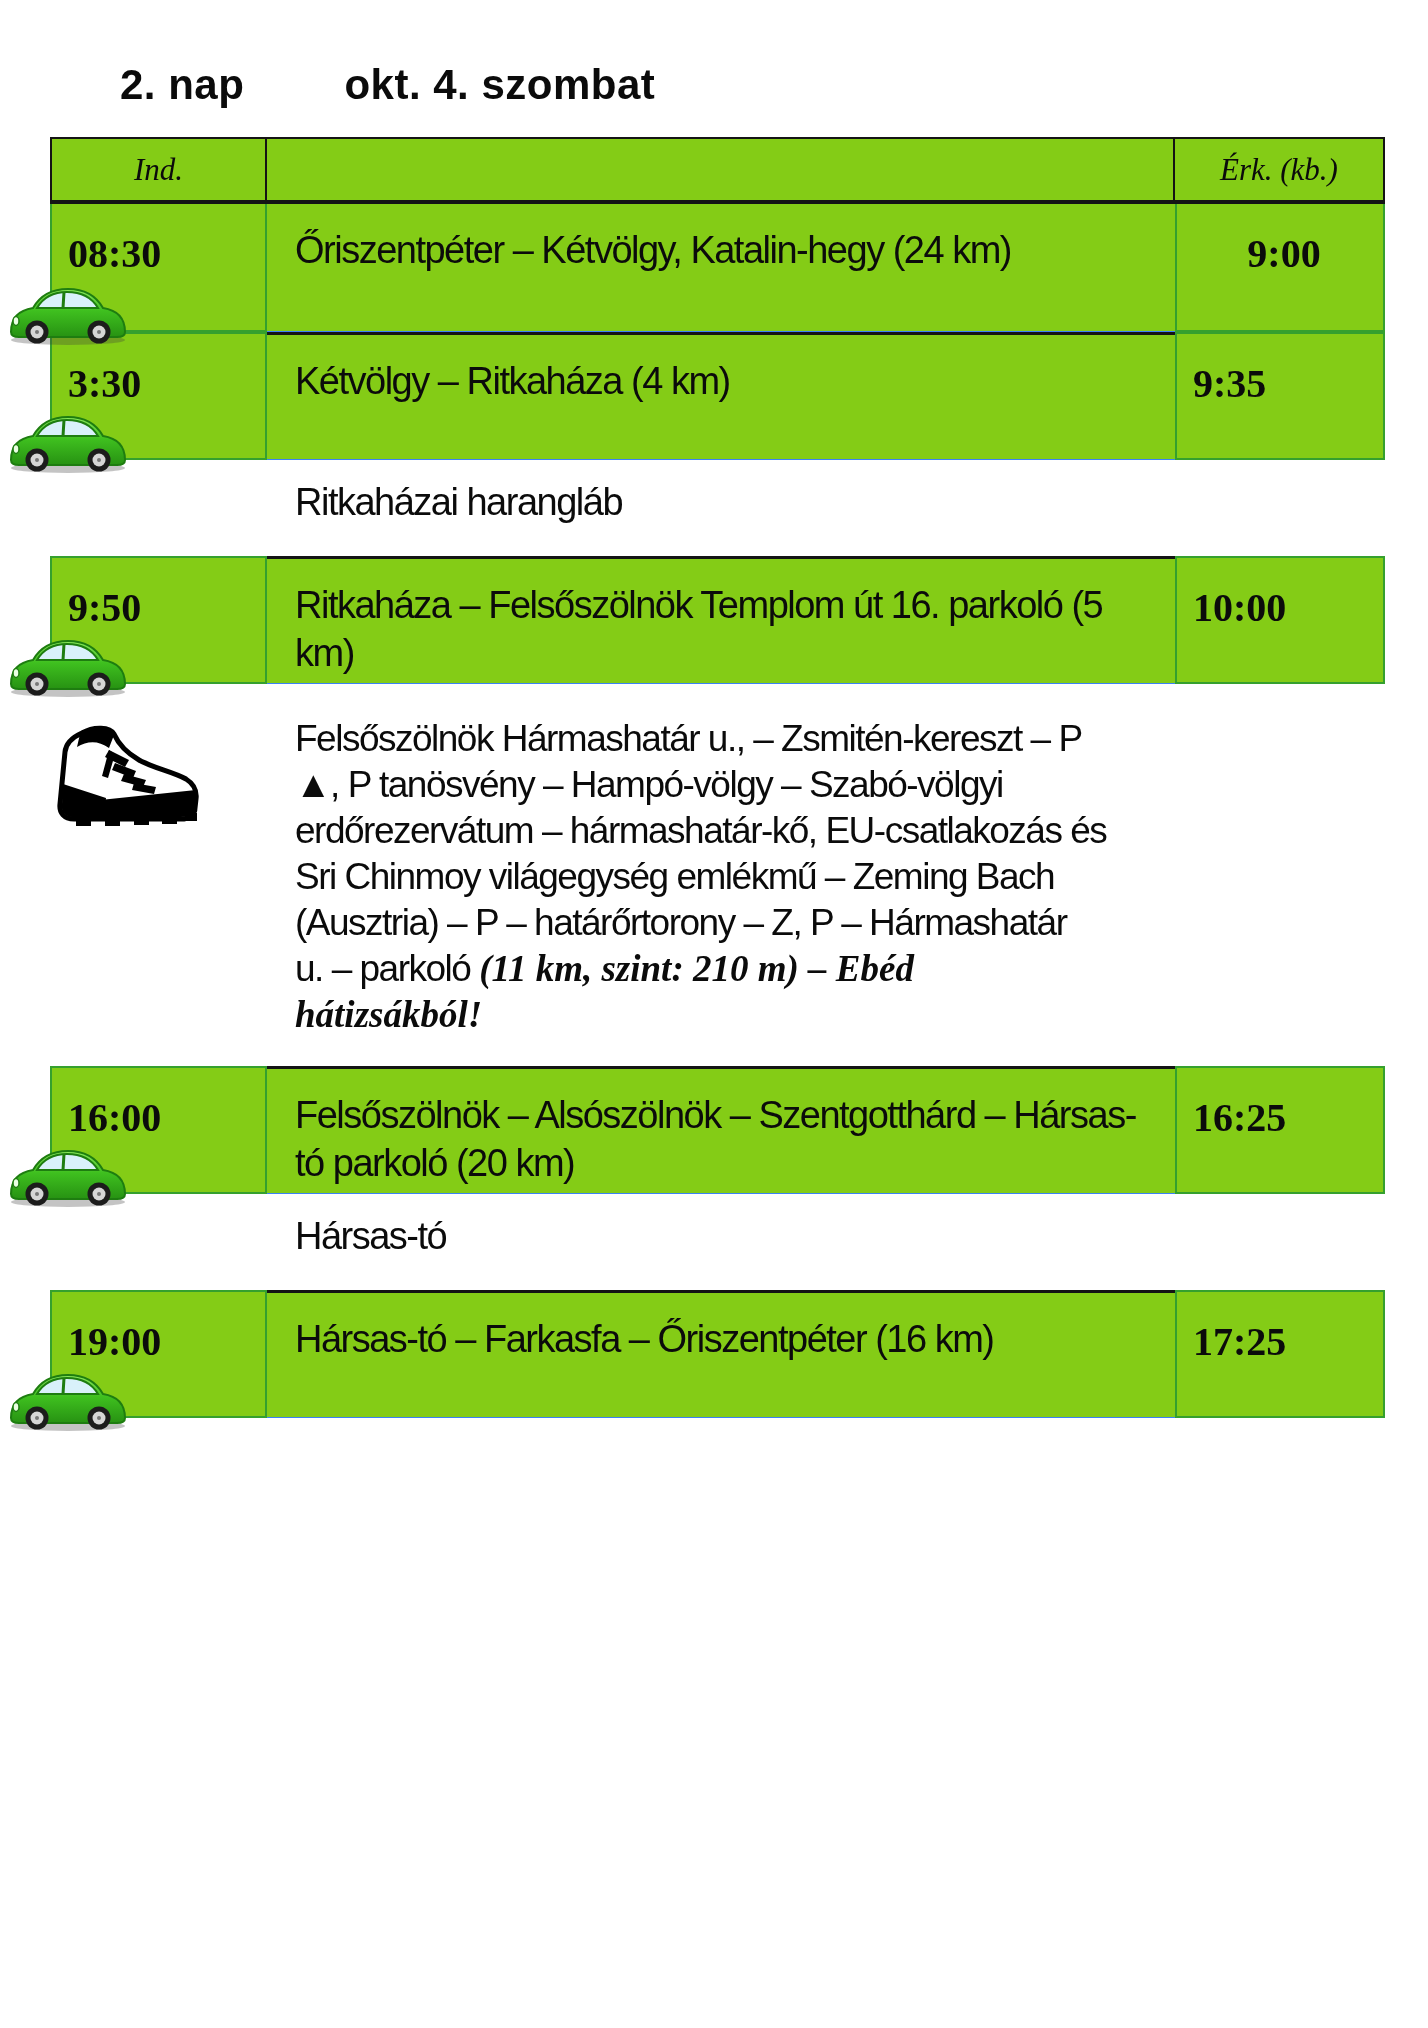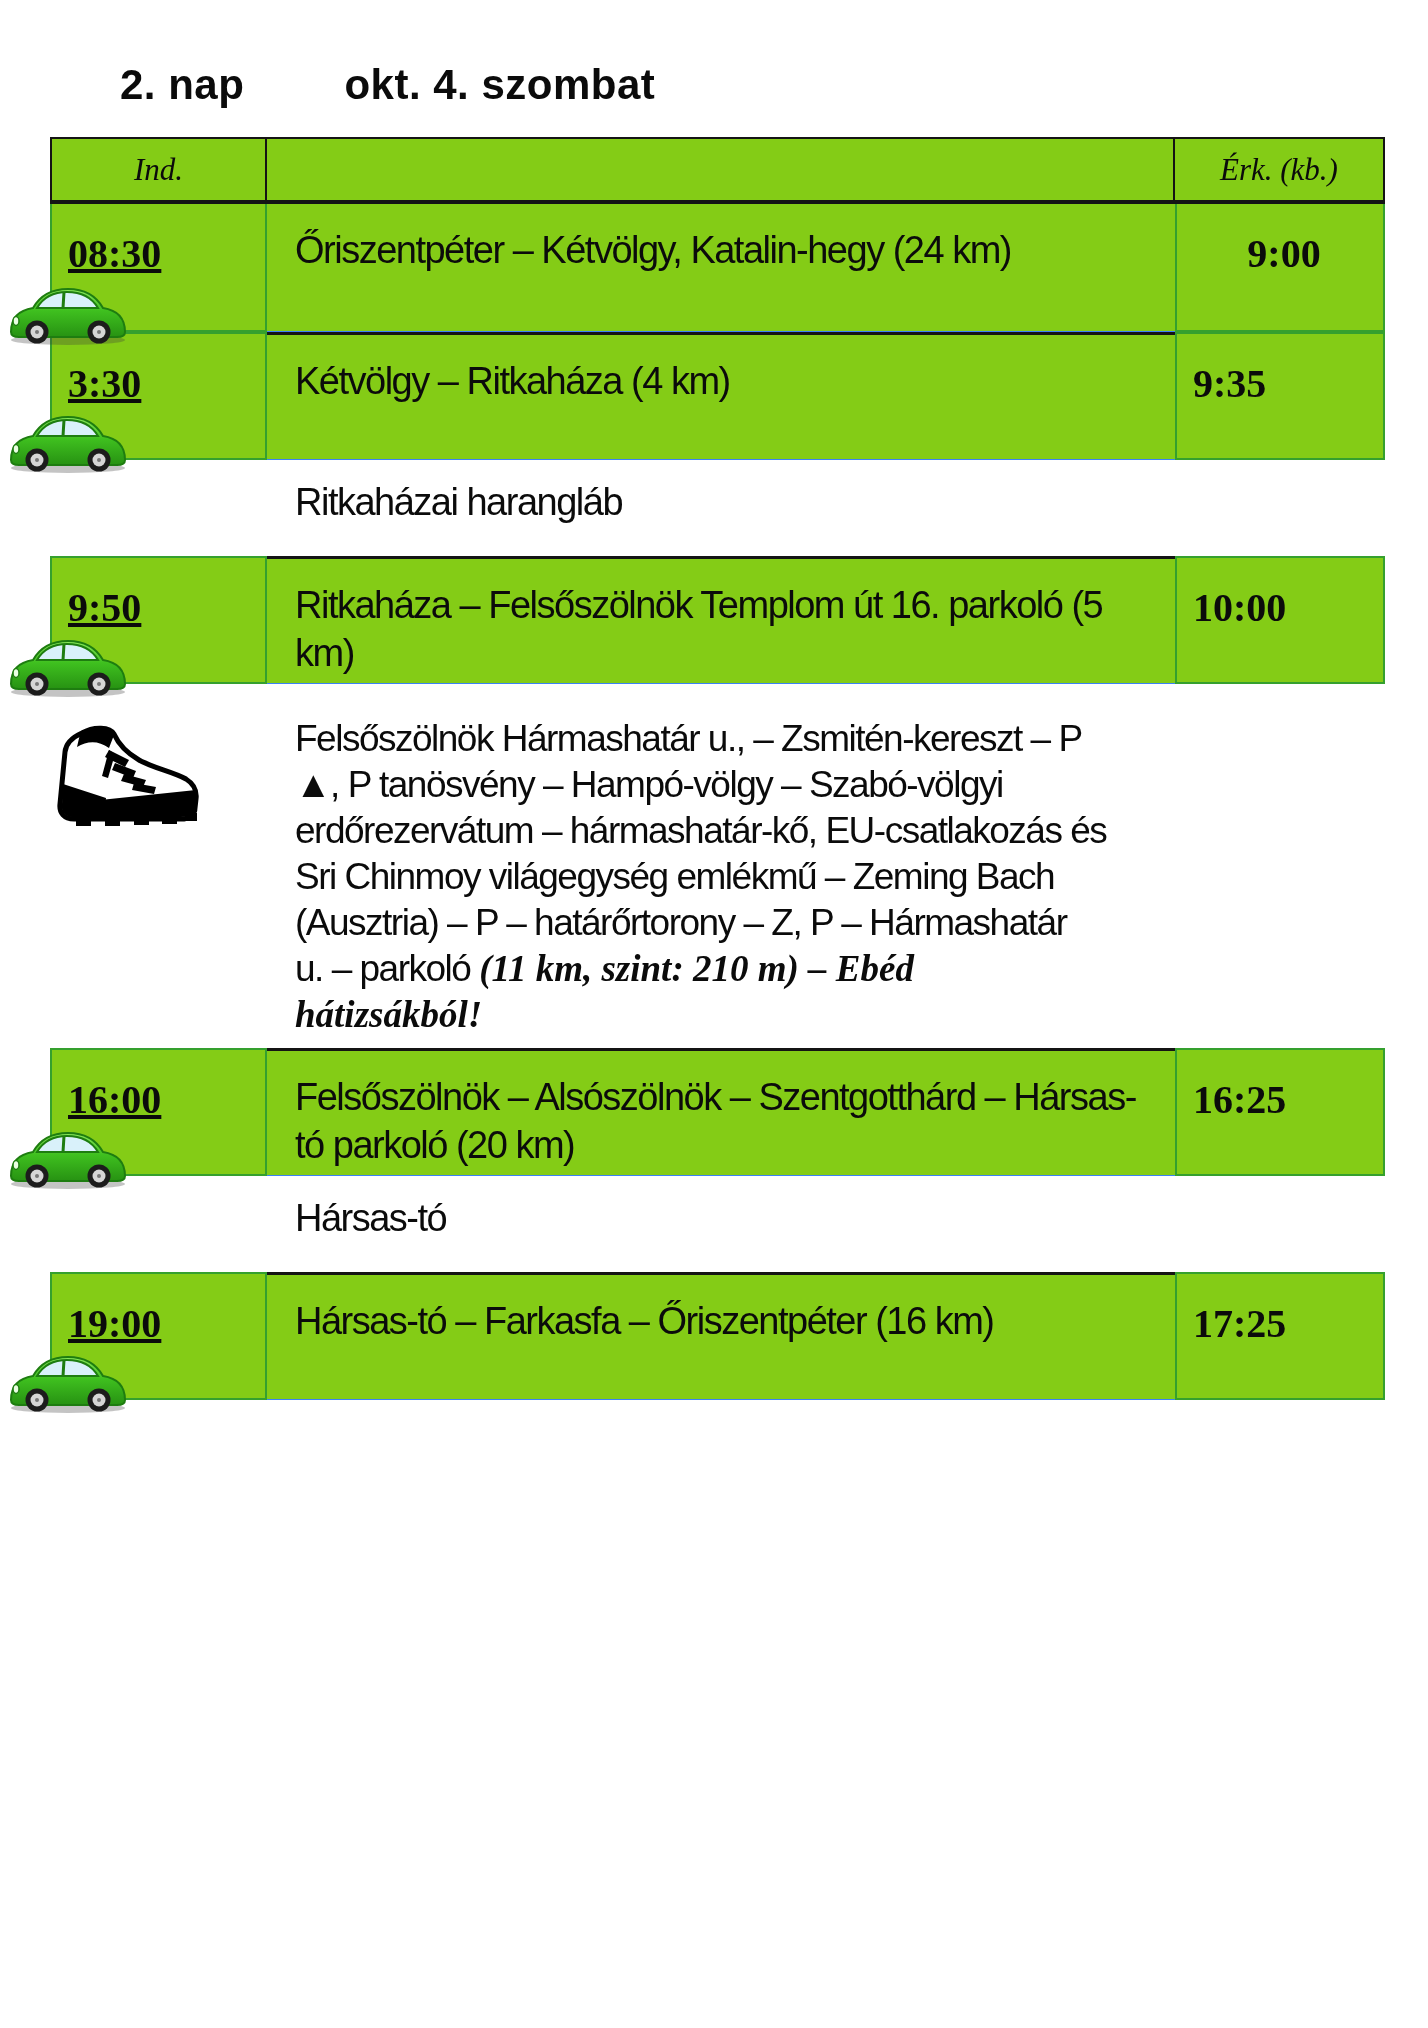--- a/index.html
+++ b/index.html
@@ -26,40 +26,40 @@
   
   .thead{margin-top:25px;}
   .thead .cell{
     height:67px;border:2px solid #141414;border-bottom-width:4px;
     font-family:"Liberation Serif","DejaVu Serif",serif;font-style:italic;
     font-size:31px;display:flex;align-items:center;justify-content:center;
   }
   .thead .cell + .cell{border-left:none;}
   
   .drow{height:128px;}
-  .drow .c1{border:2px solid var(--grn);text-decoration:underline;}
+  .drow .c1{border:2px solid var(--grn);}
   .drow .c2{border-top:3px solid #141414;border-bottom:1px solid #3b82f6;}
   .drow .c3{border:2px solid var(--grn);}
   .drow.first .c1,.drow.first .c2,.drow.first .c3{border-top:none;}
   .time{
     font-family:"Liberation Serif","DejaVu Serif",serif;font-weight:bold;
     font-size:40px;padding:26px 0 0 16px;
   }
   .time.centered{text-align:center;padding-left:8px;}
   .route{
     font-size:38px;line-height:48px;letter-spacing:-1.5px;
     padding:22px 16px 0 28px;
   }
   
   .waypoint{
     margin:20px 0 32px 245px;font-size:38px;line-height:44px;letter-spacing:-1.5px;
   }
   
   .hike{
-    position:relative;margin:32px 0 6px 0;padding-left:245px;
+    position:relative;margin:32px 0 24px 0;padding-left:245px;
     width:1335px;box-sizing:border-box;min-height:326px;
   }
   .hike-text{
     width:885px;font-size:37px;line-height:46px;letter-spacing:-1.5px;
     white-space:pre-line;
   }
   .hike-note{
     font-family:"Liberation Serif","DejaVu Serif",serif;
     font-weight:bold;font-style:italic;letter-spacing:0;
   }

